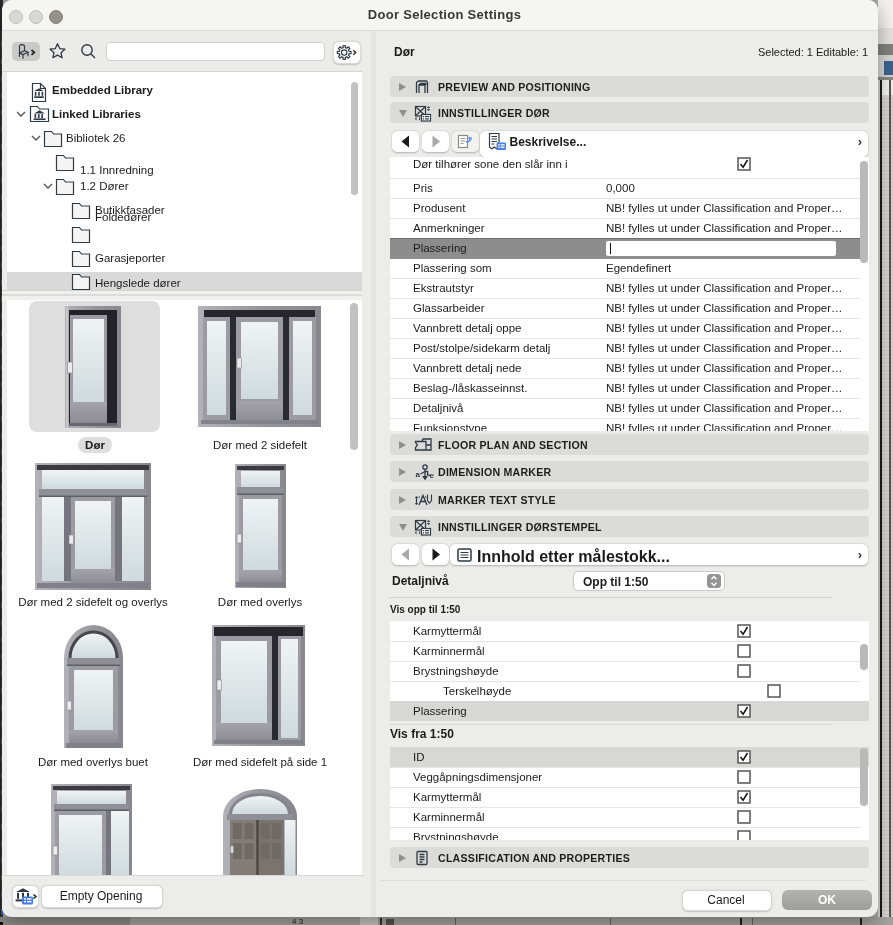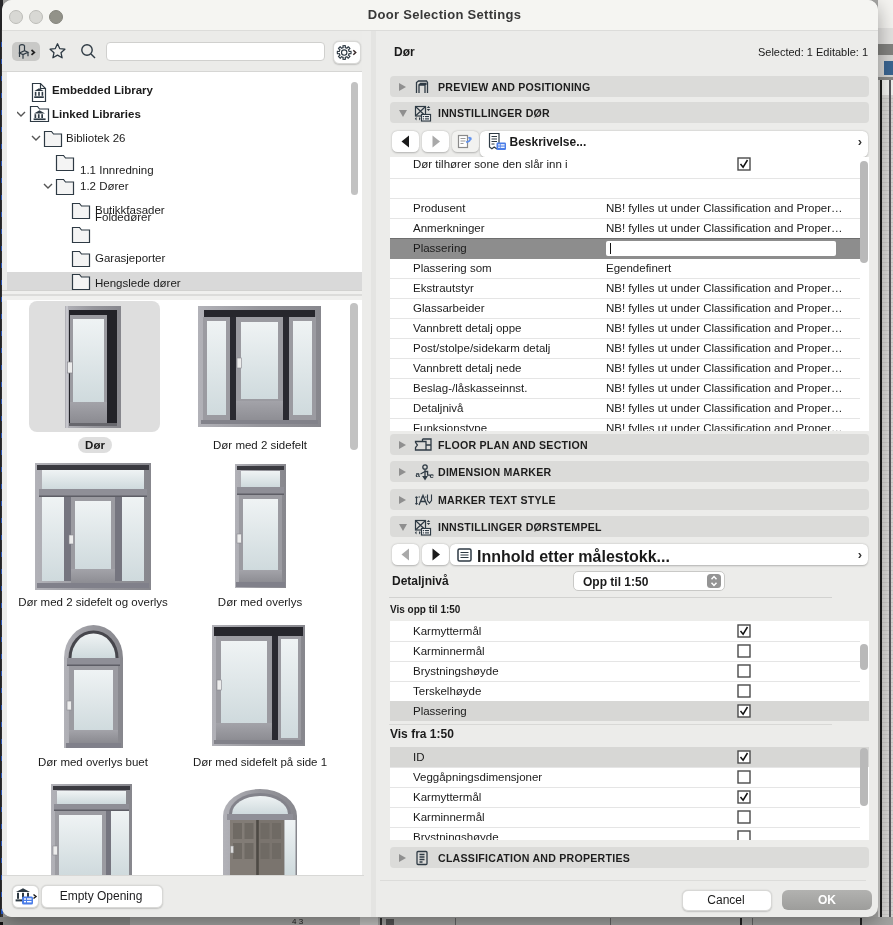--- a/index.html
+++ b/index.html
@@ -392,20 +392,24 @@
       <div class="a sep" style="top:378px;"></div>
       <div class="a sep" style="top:398px;"></div>
       <div class="a sep" style="top:418px;"></div>
 <div class="trow" style="top:154px;">
         <span class="lb">Dør tilhører sone den slår inn i</span>
   <svg class="a" style="left:347px;top:3px;" width="14" height="14" viewBox="0 0 14 14">
           <rect x="1" y="1" width="12" height="12" fill="#fff" stroke="#4a4a4a" stroke-width="1.4"></rect>
           <path d="M3.5 7 l2.6 3.2 L10.5 3" fill="none" stroke="#111" stroke-width="1.5"></path>
         </svg>
       </div>
+<div class="trow" style="top:178px;">
+        <span class="lb">Pris</span>
+        <span class="vl">0,000</span>
+      </div>
 <div class="trow" style="top:198px;">
         <span class="lb">Produsent</span>
         <span class="vl">NB! fylles ut under Classification and Proper…</span>
       </div>
 <div class="trow" style="top:218px;">
         <span class="lb">Anmerkninger</span>
         <span class="vl">NB! fylles ut under Classification and Proper…</span>
       </div>
 <div class="trow" style="top:238px;height:20px;background:#8d8d8d;border-top:1px solid #6e6e6e;width:470px;">
         <span class="lb" style="top:3px;">Plassering</span>
@@ -549,21 +553,21 @@
   <svg class="a" style="left:347px;top:3px;" width="14" height="14" viewBox="0 0 14 14">
           <rect x="1" y="1" width="12" height="12" fill="#fff" stroke="#4a4a4a" stroke-width="1.4"></rect>
         </svg>
       </div>
 <div class="trow" style="top:661px;">
         <span class="lb">Brystningshøyde</span>
   <svg class="a" style="left:347px;top:3px;" width="14" height="14" viewBox="0 0 14 14">
           <rect x="1" y="1" width="12" height="12" fill="#fff" stroke="#4a4a4a" stroke-width="1.4"></rect>
         </svg>
       </div>
-<div class="trow" style="top:681px;">
+<div class="trow" style="top:681px;margin-left:30px;">
         <span class="lb">Terskelhøyde</span>
   <svg class="a" style="left:347px;top:3px;" width="14" height="14" viewBox="0 0 14 14">
           <rect x="1" y="1" width="12" height="12" fill="#fff" stroke="#4a4a4a" stroke-width="1.4"></rect>
         </svg>
       </div>
 <div class="trow" style="top:701px;">
         <span class="lb">Plassering</span>
   <svg class="a" style="left:347px;top:3px;" width="14" height="14" viewBox="0 0 14 14">
           <rect x="1" y="1" width="12" height="12" fill="#fff" stroke="#4a4a4a" stroke-width="1.4"></rect>
           <path d="M3.5 7 l2.6 3.2 L10.5 3" fill="none" stroke="#111" stroke-width="1.5"></path>

